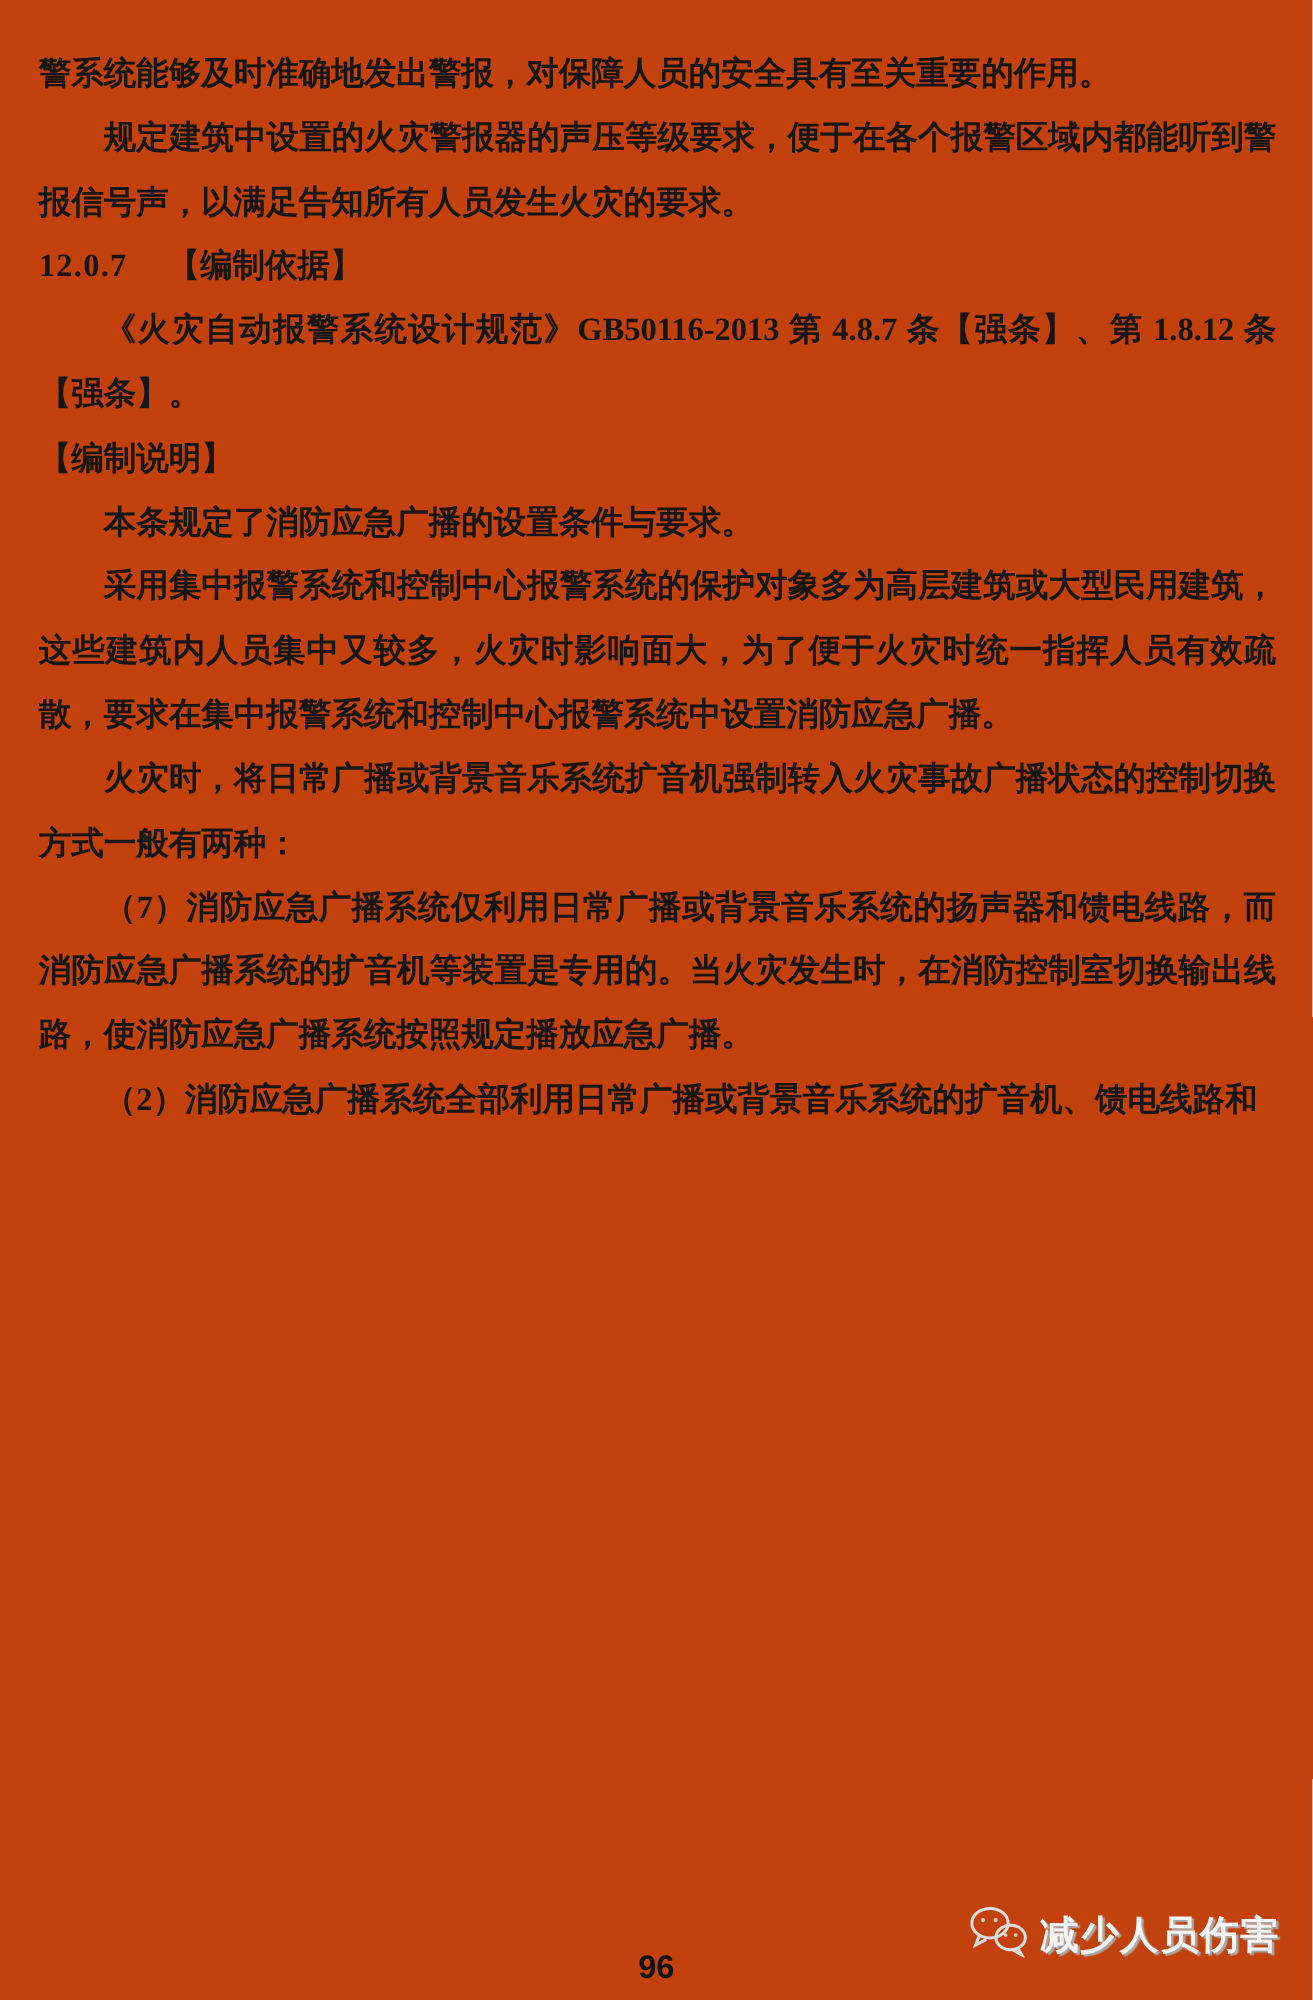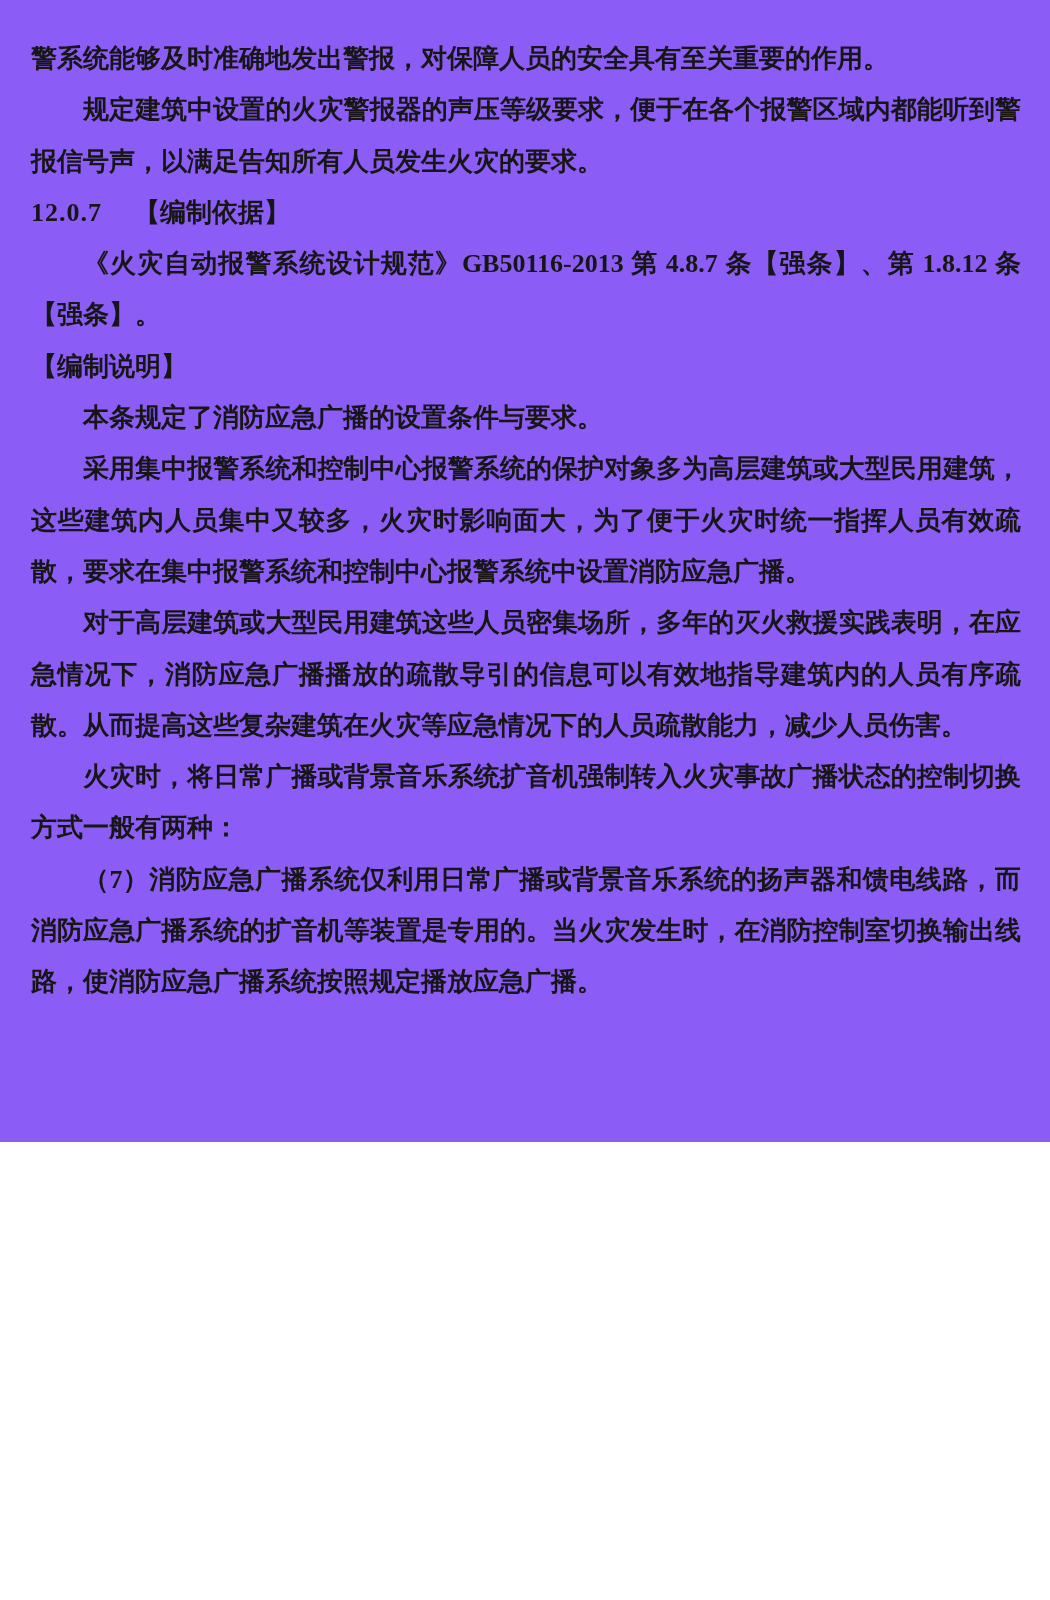--- a/index.html
+++ b/index.html
@@ -3,22 +3,22 @@
 <meta charset="utf-8">
 <style>
   html, body {
     margin: 0;
     padding: 0;
     background: #ffffff;
   }
   .page {
     position: relative;
     width: 1050px;
-    height: 1142px;
-    background: #8b5cf6;
+    height: 1600px;
+    background: #c2410c;
     overflow: hidden;
     font-family: "Liberation Serif", "DejaVu Serif", serif;
     color: #161616;
     text-decoration: underline;
   }
   .doc {
     position: absolute;
     top: 33px;
     left: 31px;
     width: 990px;
@@ -91,23 +91,23 @@
     <p class="heading">
       <span class="clause-num">12.0.7</span><span>【编制依据】</span>
     </p>
 
     <p class="para">《火灾自动报警系统设计规范》GB50116-2013 第 4.8.7 条【强条】、第 1.8.12 条【强条】。</p>
 
     <p class="heading">【编制说明】</p>
 
     <p class="para">本条规定了消防应急广播的设置条件与要求。</p>
     <p class="para">采用集中报警系统和控制中心报警系统的保护对象多为高层建筑或大型民用建筑，这些建筑内人员集中又较多，火灾时影响面大，为了便于火灾时统一指挥人员有效疏散，要求在集中报警系统和控制中心报警系统中设置消防应急广播。</p>
-    <p class="para">对于高层建筑或大型民用建筑这些人员密集场所，多年的灭火救援实践表明，在应急情况下，消防应急广播播放的疏散导引的信息可以有效地指导建筑内的人员有序疏散。从而提高这些复杂建筑在火灾等应急情况下的人员疏散能力，减少人员伤害。</p>
     <p class="para">火灾时，将日常广播或背景音乐系统扩音机强制转入火灾事故广播状态的控制切换方式一般有两种：</p>
     <p class="para">（7）消防应急广播系统仅利用日常广播或背景音乐系统的扬声器和馈电线路，而消防应急广播系统的扩音机等装置是专用的。当火灾发生时，在消防控制室切换输出线路，使消防应急广播系统按照规定播放应急广播。</p>
+    <p class="para">（2）消防应急广播系统全部利用日常广播或背景音乐系统的扩音机、馈电线路和</p>
   </div>
 
   <div class="watermark">
     <span class="wm-icon">
       <svg width="50" height="42" viewBox="0 0 50 42" xmlns="http://www.w3.org/2000/svg">
         <g fill="none" stroke="#dedede" stroke-width="2.4">
           <ellipse cx="18" cy="14.5" rx="14.5" ry="11.8"></ellipse>
           <path d="M9.5 24.5 L6.5 32 L15 27.5"></path>
           <ellipse cx="34.5" cy="26" rx="11.8" ry="9.8"></ellipse>
           <path d="M40 34 L43.5 40 L35.5 35.5"></path>

